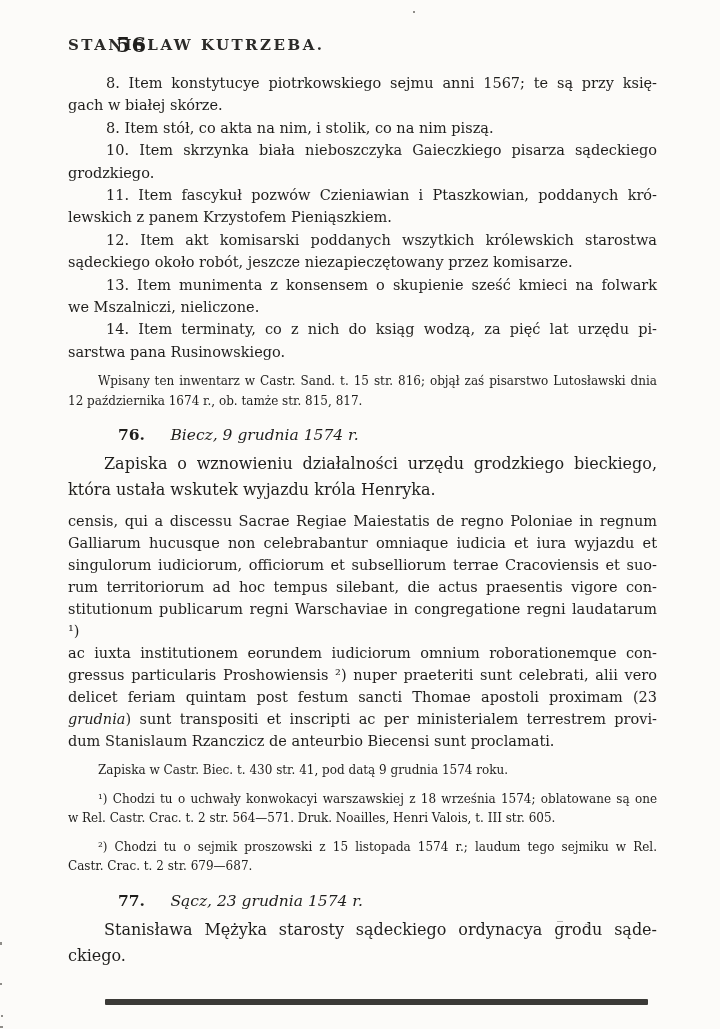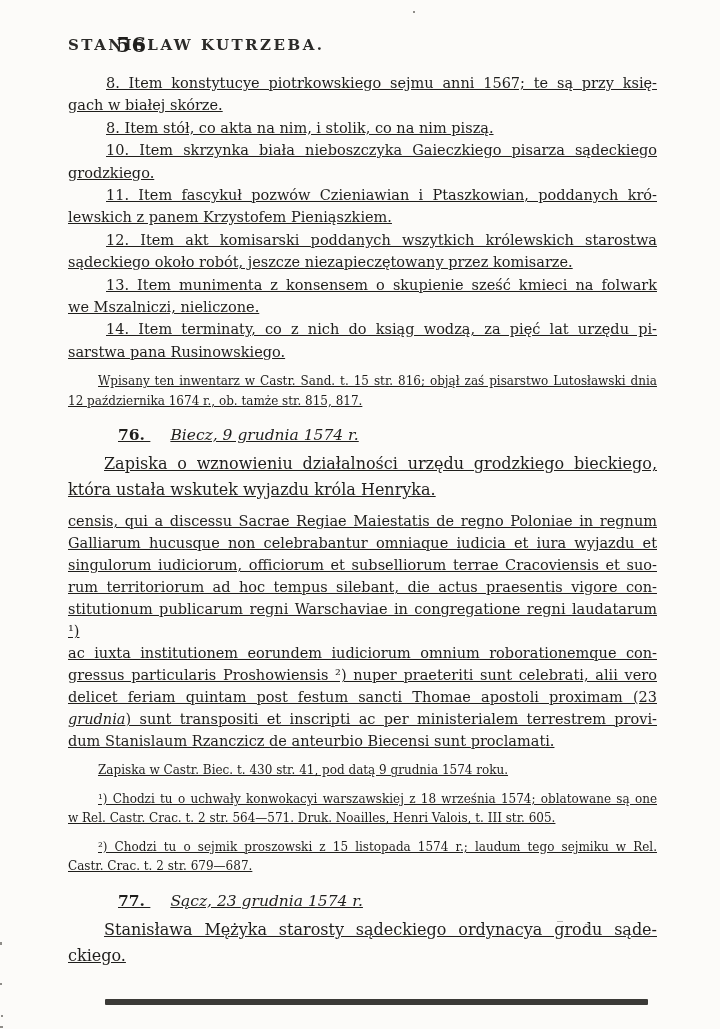--- a/index.html
+++ b/index.html
@@ -16,21 +16,21 @@
   .pageno{
     position:absolute;left:48px;top:-4px;
     font-size:21px;font-weight:bold;letter-spacing:1px;
   }
   .running{
     text-align:left;
     font-size:15px;font-weight:bold;letter-spacing:2.5px;
     color:#2c2b29;
   }
   .text-block{position:absolute;top:72px;left:68px;width:589px;}
-  .block{margin:0;text-decoration:underline;}
+  .block{margin:0;}
   .ln{
     text-align:justify;
     text-align-last:justify;
   }
   .ln.last{text-align-last:left;}
   .ln.ind{text-indent:38px;}
   .item{font-size:14.5px;line-height:22.4px;}
   .note-small{font-size:12px;line-height:19.5px;margin-top:9px;}
   .note-small .ln.ind{text-indent:30px;}
   .heading{margin:14px 0 7px 50px;font-size:15.5px;}

